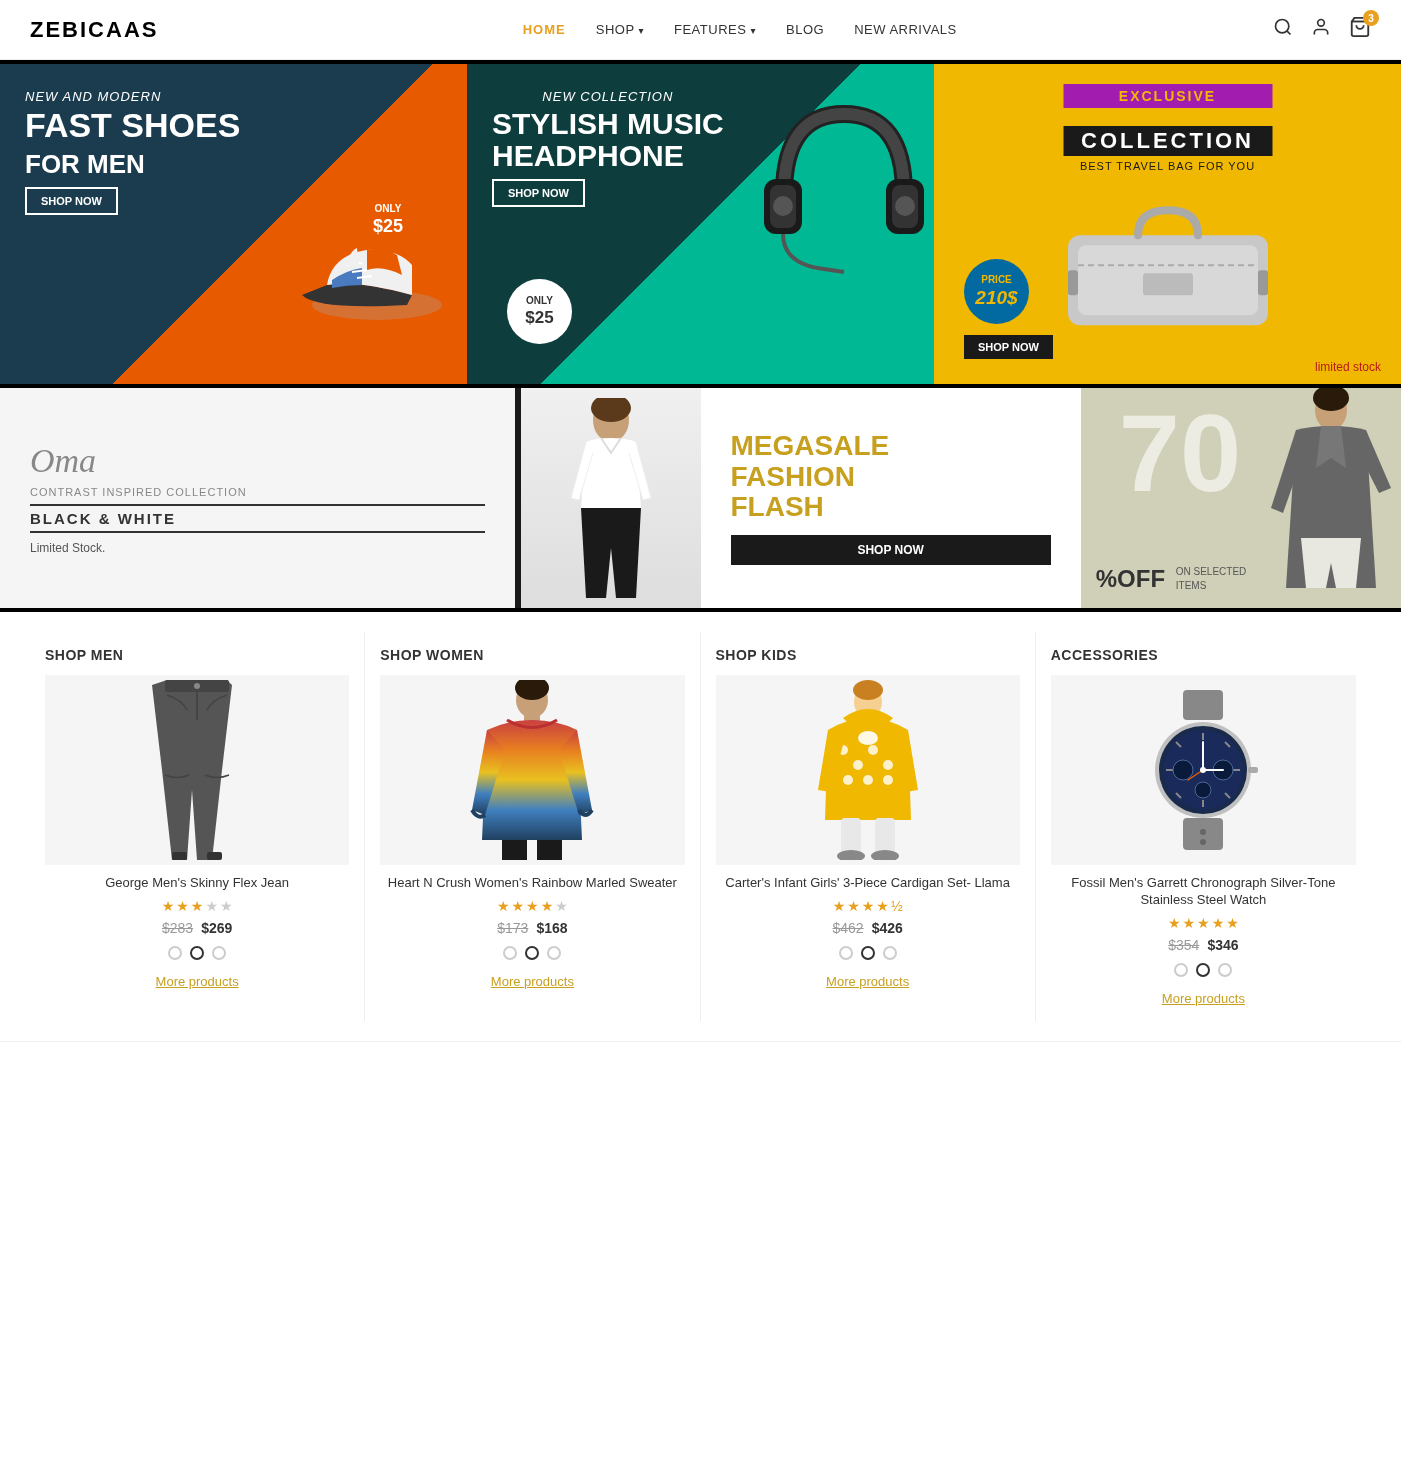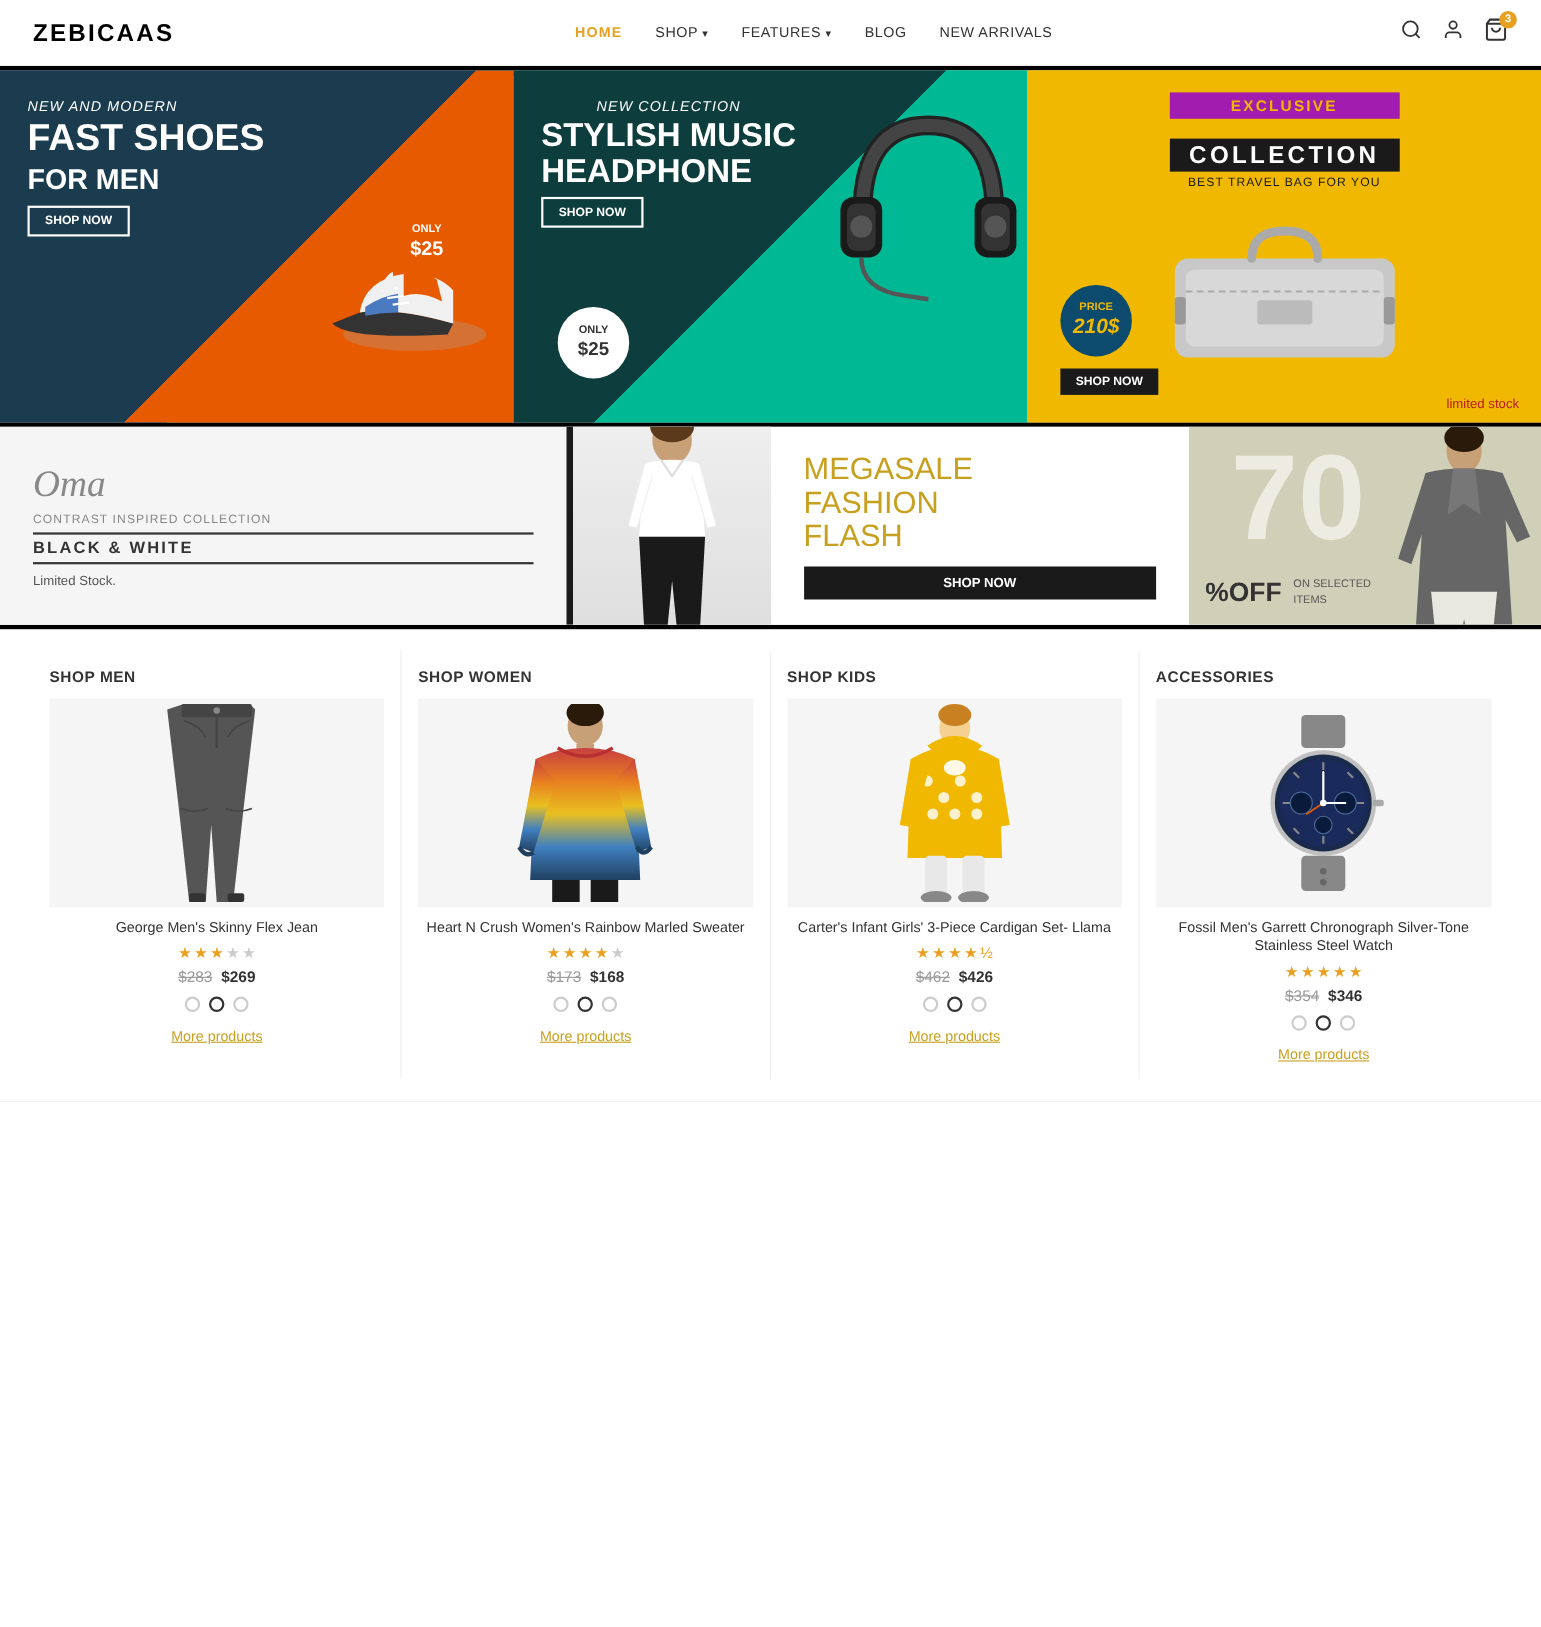--- a/index.html
+++ b/index.html
@@ -81,21 +81,21 @@
     }
 
     
     .banners-mid {
       display: grid;
       grid-template-columns: 1fr 1fr;
       gap: 0;
       border-bottom: 4px solid #000;
     }
     .banner-mid {
-      height: 180px;
+      height: 220px;
       position: relative;
       overflow: hidden;
     }
     .banner-bw {
       background: #f5f5f5;
       display: flex;
       align-items: center;
     }
     .banner-bw-left {
       padding: 30px;
@@ -344,21 +344,21 @@
 
         <path d="M80,40 Q80,15 110,15 Q140,15 140,40" fill="none" stroke="#aaa" stroke-width="8" stroke-linecap="round"></path>
 
         <rect x="10" y="75" width="10" height="25" rx="3" fill="#999"></rect>
         <rect x="200" y="75" width="10" height="25" rx="3" fill="#999"></rect>
 
         <rect x="85" y="78" width="50" height="22" rx="3" fill="#bbb"></rect>
       </svg>
     </div>
 
-    <div style="position:absolute;left:30px;bottom:60px;background:#0c4a6e;color:#f0b800;border-radius:50%;width:65px;height:65px;display:flex;flex-direction:column;align-items:center;justify-content:center;font-weight:bold;font-size:10px;line-height:1.3;text-align:center;">
+    <div style="position:absolute;left:30px;bottom:60px;background:#0369a1;color:#f0b800;border-radius:50%;width:65px;height:65px;display:flex;flex-direction:column;align-items:center;justify-content:center;font-weight:bold;font-size:10px;line-height:1.3;text-align:center;">
       <span>PRICE</span>
       <span style="font-size:19px;font-weight:900;font-style:italic;">210$</span>
     </div>
 
     <button style="position:absolute;left:30px;bottom:25px;padding:6px 14px;background:#1a1a1a;border:none;color:#fff;font-size:11px;font-weight:bold;text-transform:uppercase;cursor:pointer;">SHOP NOW</button>
     <div style="position:absolute;right:20px;bottom:10px;font-size:12px;color:#b91c1c;">limited stock</div>
   </div>
 </div>
 
 <div class="banners-mid">
@@ -387,21 +387,21 @@
         <path d="M40,110 L45,200 L65,200 L70,150 L75,200 L95,200 L100,110 Z" fill="#1a1a1a"></path>
 
         <path d="M45,44 L30,100 L38,102 L52,55" fill="#fff" stroke="#eee" stroke-width="1"></path>
         <path d="M95,44 L110,100 L102,102 L88,55" fill="#fff" stroke="#eee" stroke-width="1"></path>
       </svg>
     </div>
   </div>
 
   <div class="banner-mid banner-megasale">
     <div class="megasale-left">
-      <div style="font-size:28px;font-weight:400;text-transform:uppercase;color:#c8a020;line-height:1.1;margin-bottom:12px;">
+      <div style="font-size:28px;font-weight:700;text-transform:uppercase;color:#c8a020;line-height:1.1;margin-bottom:12px;">
         MEGASALE<br>FASHION<br>FLASH
       </div>
       <button style="padding:8px 18px;background:#1a1a1a;border:none;color:#fff;font-size:12px;font-weight:bold;text-transform:uppercase;cursor:pointer;">SHOP NOW</button>
     </div>
     <div class="megasale-right">
 
       <div style="position:absolute;top:0;left:0;right:0;bottom:0;background:#d0d0b8;"></div>
 
       <div style="position:absolute;right:0;top:0;bottom:0;width:140px;overflow:hidden;">
         <svg width="140" height="220" viewBox="0 0 140 220">

